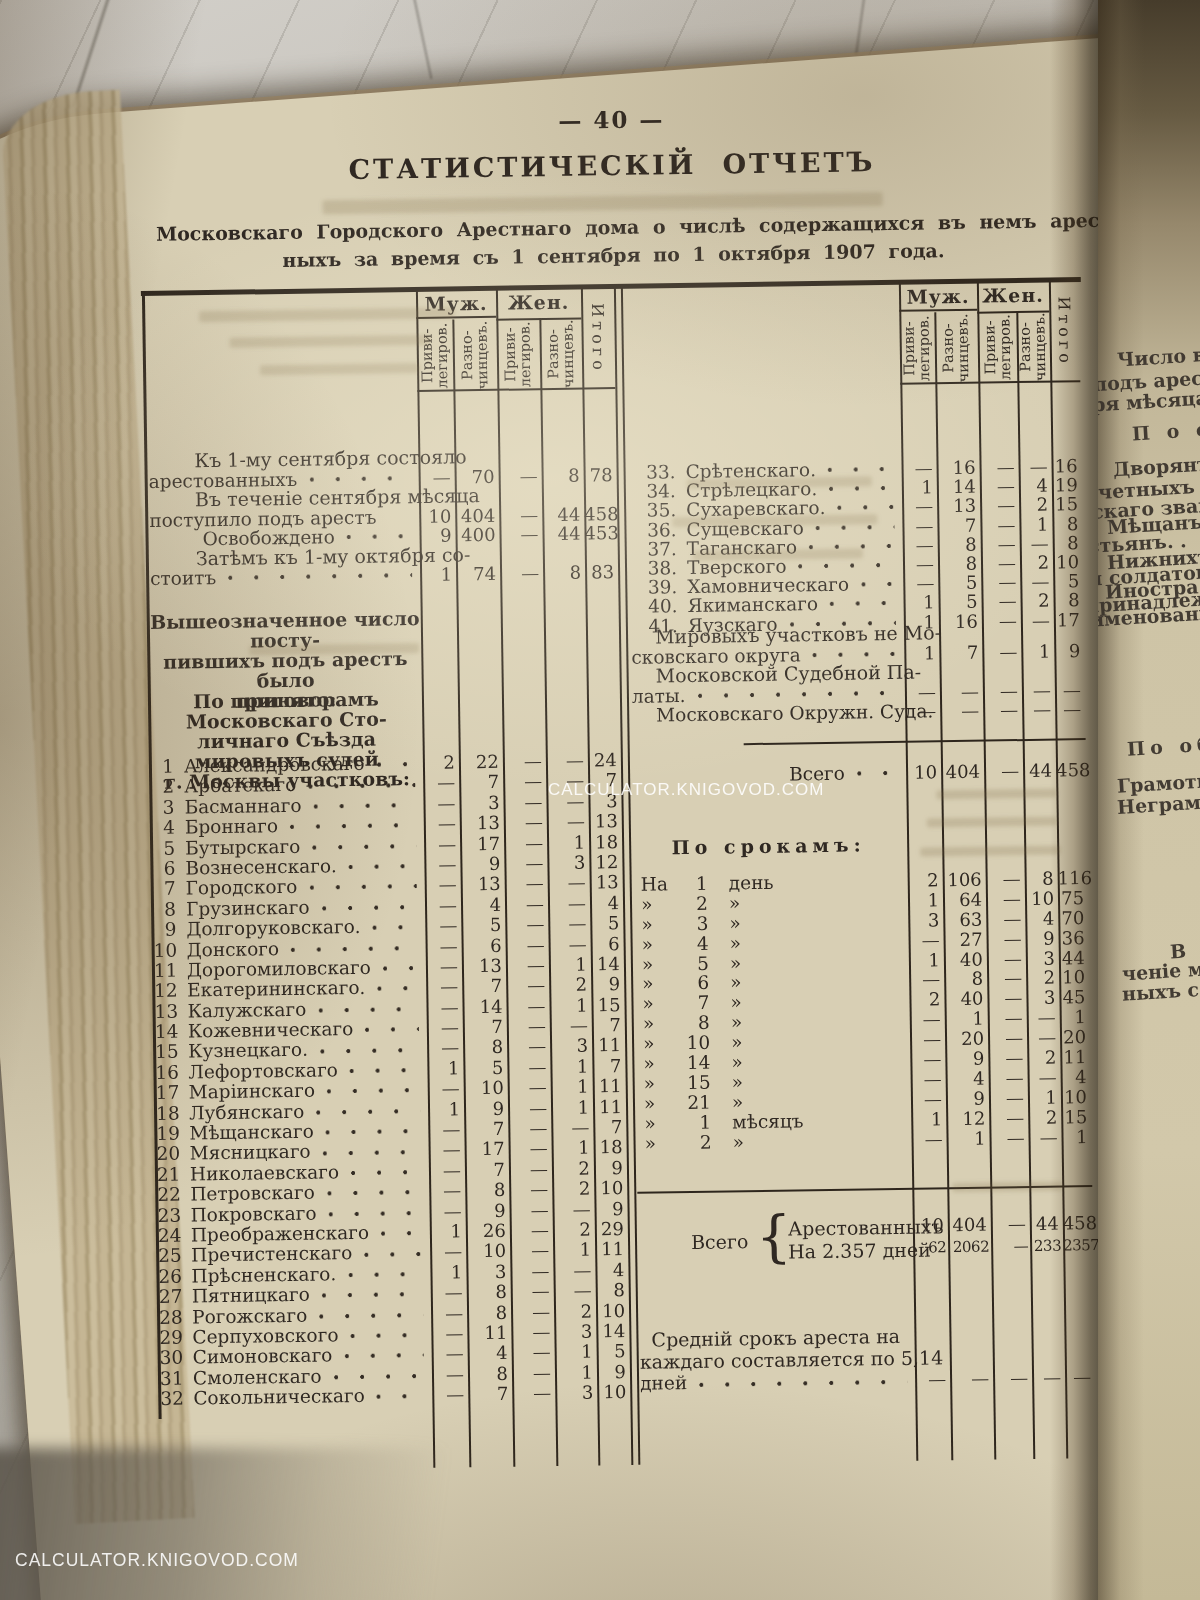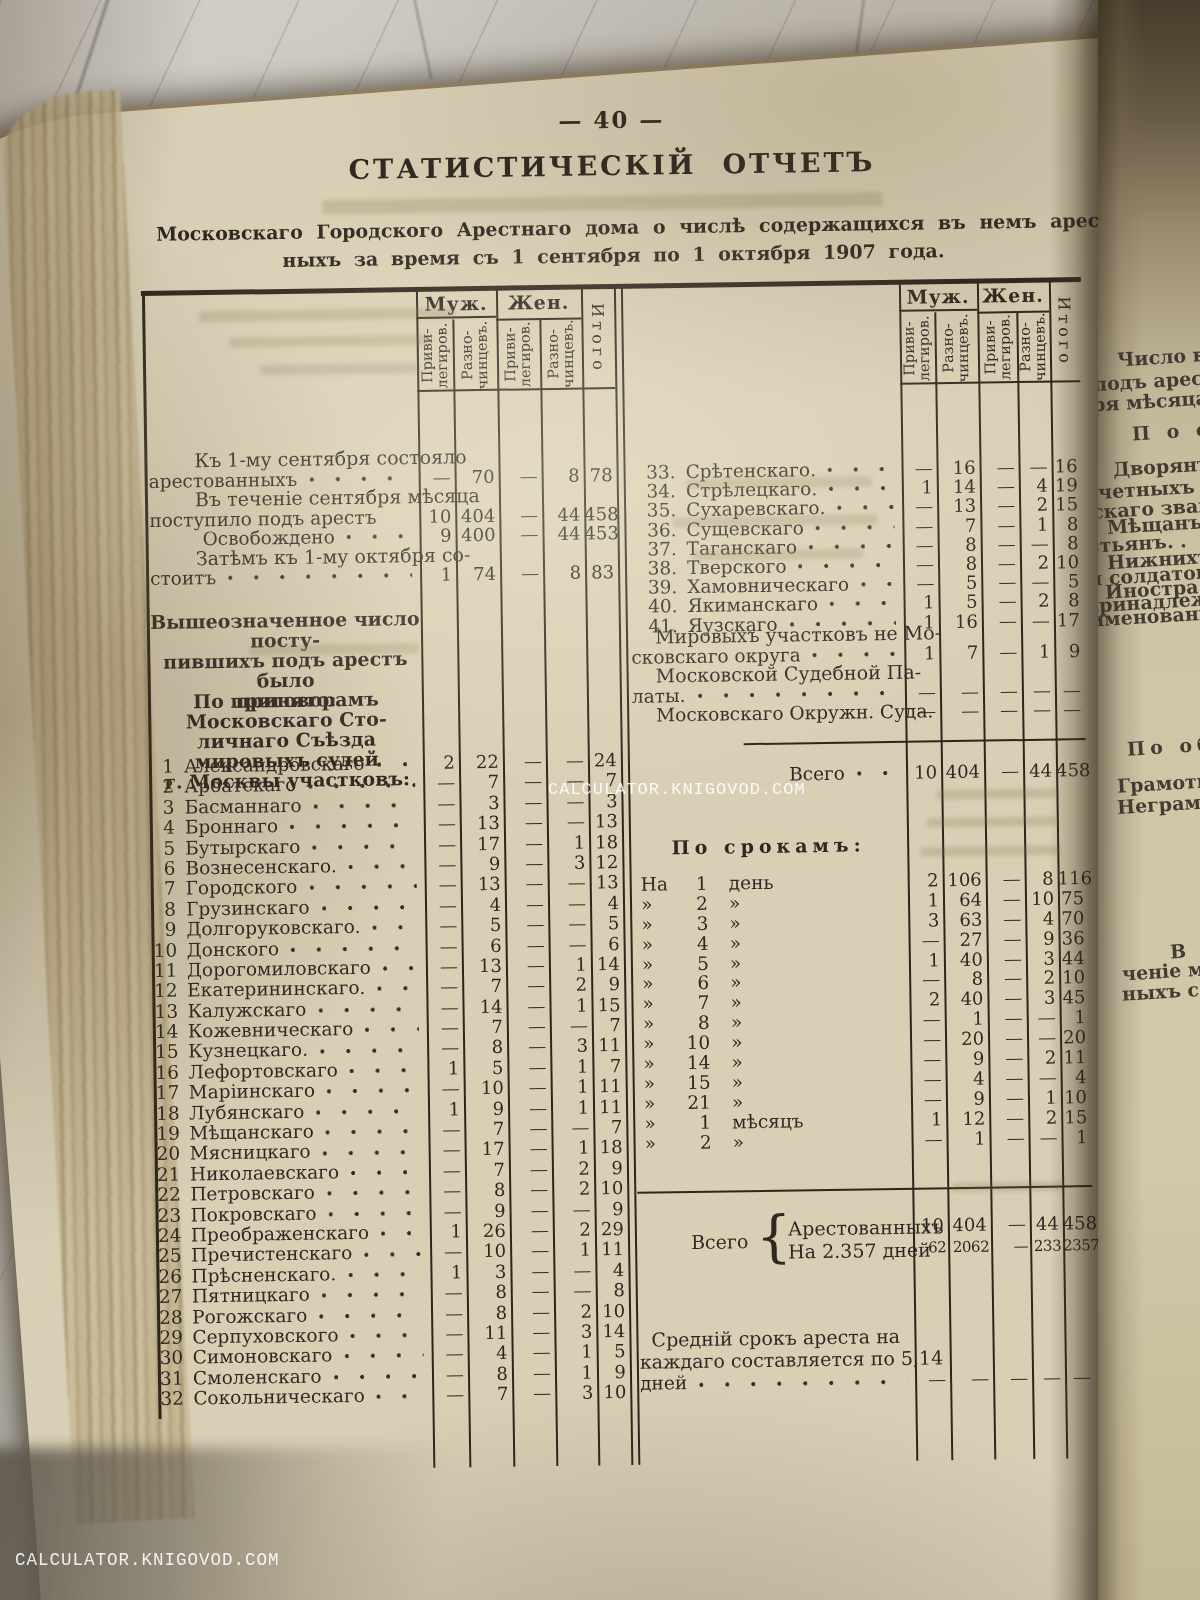--- a/index.html
+++ b/index.html
@@ -88,21 +88,21 @@
   .v{text-align:right;padding-right:4px;font-size:18px !important;}
   .v.sm{font-size:15px !important;letter-spacing:-0.5px;padding-right:2px;}
   .leader{flex:1;margin:0 8px 4px 12px;background-image:radial-gradient(circle at 2.2px 50%, #352d25 1.7px, rgba(0,0,0,0) 2.3px);
           background-size:26px 8px;background-repeat:repeat-x;background-position:0 85%;}
   .pline{font-size:19px;line-height:19.5px;white-space:nowrap;}
   .note{font-weight:700;font-size:19px;line-height:20px;text-align:center;white-space:pre-line;width:272px;}
   .heading-terms{position:absolute;width:277px;text-align:center;font-weight:700;font-size:19px;letter-spacing:5px;}
   .abs{position:absolute;font-size:19px;}
   .brace{font-size:56px;font-weight:400;line-height:50px;}
   
-  .wm{position:absolute;font-family:Liberation Mono, monospace;color:rgba(255,255,255,.88);z-index:40;letter-spacing:1px;white-space:nowrap;text-align:center;}
+  .wm{position:absolute;font-family:Liberation Sans, sans-serif;color:rgba(255,255,255,.88);z-index:40;letter-spacing:1px;white-space:nowrap;text-align:center;}
   .wm-c{left:548px;top:780px;font-size:17px;}
   .wm-b{left:15px;top:1550px;font-size:17.5px;}
 </style>
 </head>
 <body>
 
 <div class="vein" style="left:90px;top:-10px;width:3px;height:120px;transform:rotate(18deg);"></div>
 <div class="vein" style="left:420px;top:-20px;width:2px;height:100px;transform:rotate(-12deg);"></div>
 <div class="vein" style="left:860px;top:-15px;width:2px;height:70px;transform:rotate(8deg);"></div>
 

